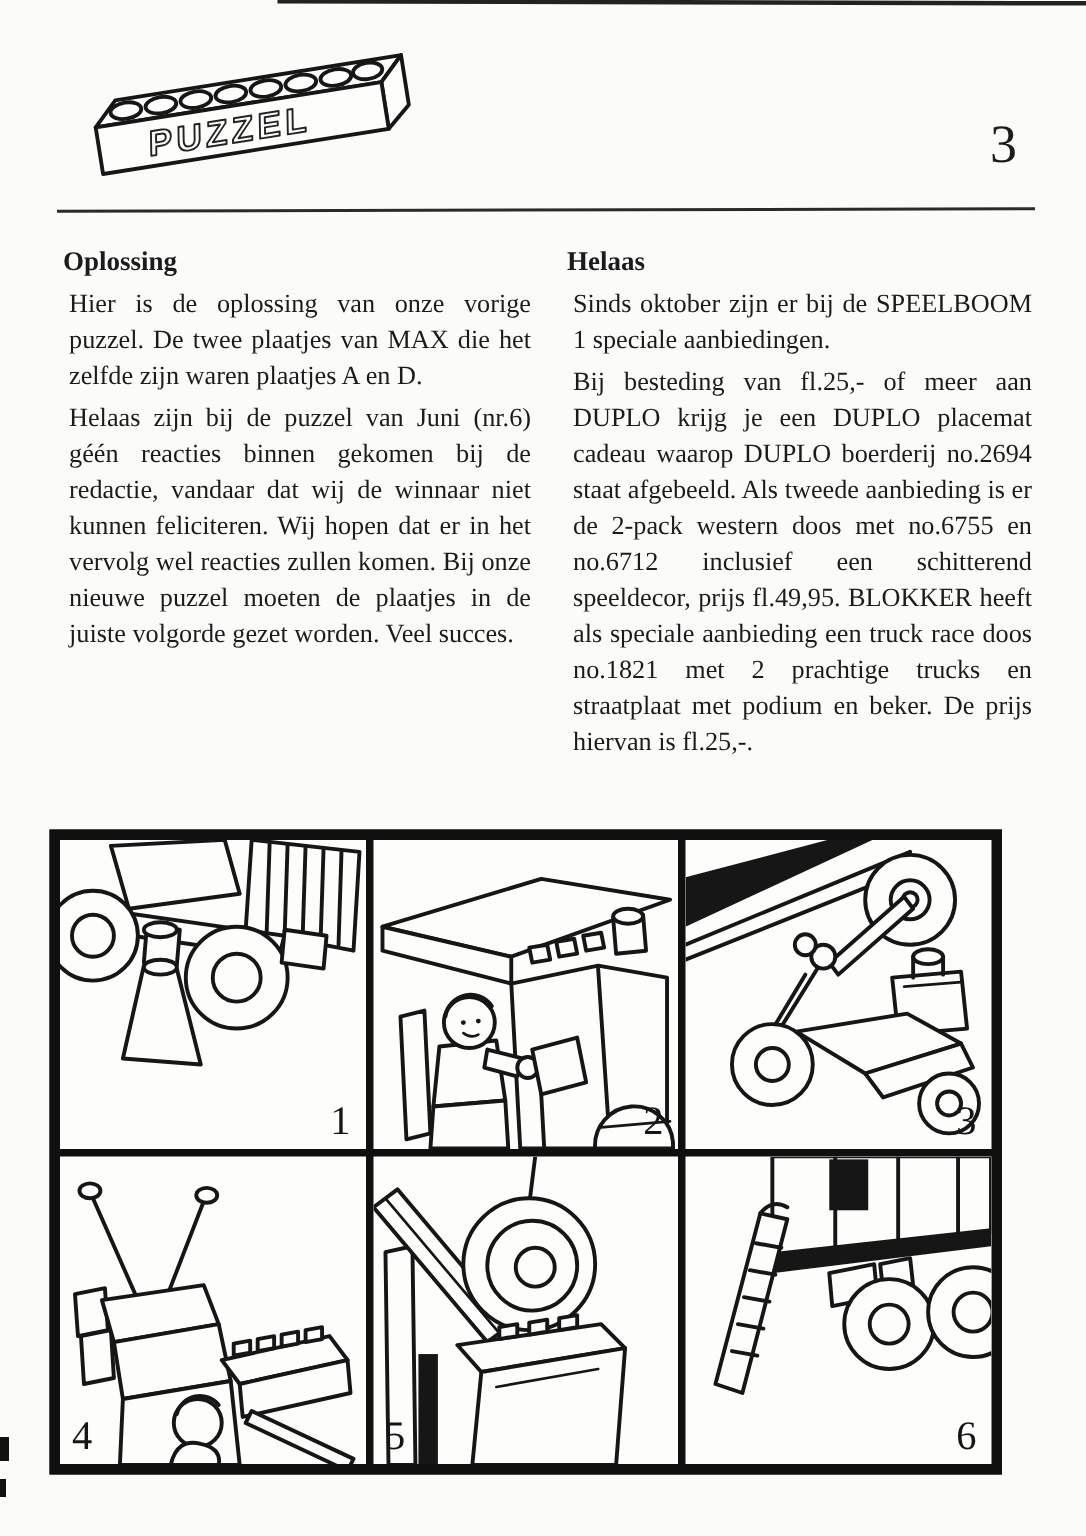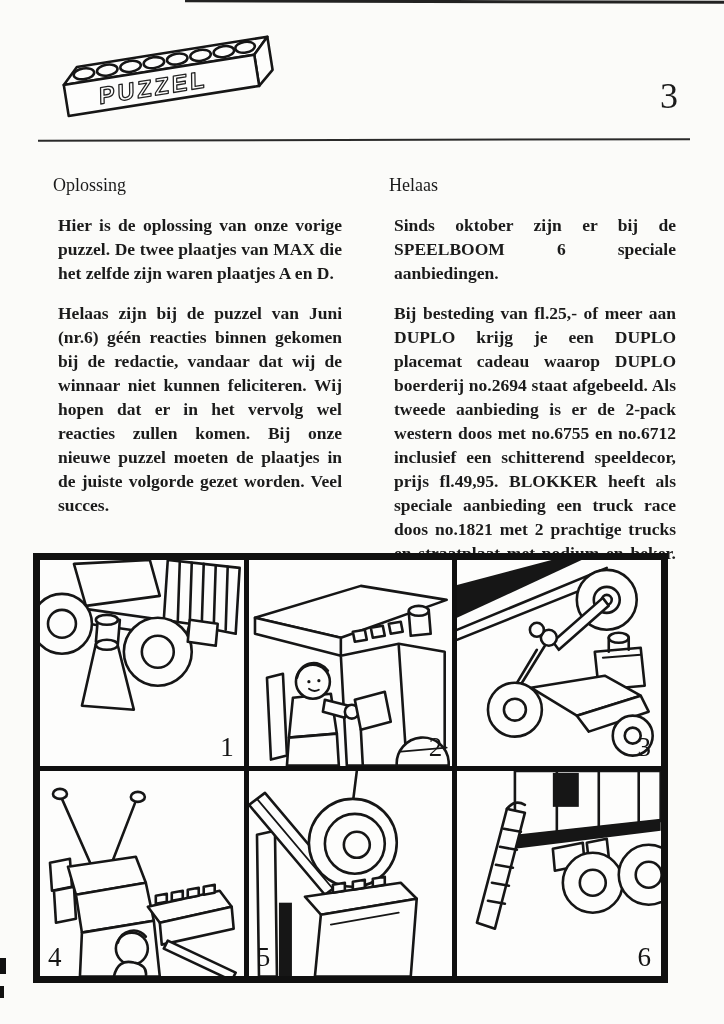--- a/index.html
+++ b/index.html
@@ -16,22 +16,22 @@
   .brick-wrap{position:absolute;left:36px;top:26px;width:244px;height:110px;}
   .brick-wrap svg{transform:rotate(-9deg);}
   .pagenum{position:absolute;right:46px;top:78px;font-size:36px;line-height:1;}
   .rule{position:absolute;left:38px;top:139px;width:652px;height:2px;background:#2a2a2a;transform:rotate(-.15deg);}
 
   
   .col{position:absolute;top:162px;font-size:17.5px;line-height:24px;text-align:justify;}
   .col-left{left:42px;width:316px;}
   .col-right{left:378px;width:314px;}
   .sec{margin:0 0 22px 0;}
-  .sec h3{margin:11px;font-size:18px;line-height:24px;font-weight:normal;}
-  .sec p{margin:16px;font-weight:bold;}
+  .sec h3{margin:0;font-size:18px;line-height:24px;font-weight:bold;}
+  .sec p{margin:4px;}
 
   
   .grid{
     position:absolute;left:33px;top:553px;width:635px;height:430px;
     box-sizing:border-box;border:7px solid #101010;background:#101010;
     display:grid;grid-template-columns:1fr 1fr 1fr;grid-template-rows:1fr 1fr;gap:5px;
   }
   .cell{position:relative;background:#fdfdfc;overflow:hidden;}
   .cell svg{display:block;width:100%;height:100%;}
   .cellnum{position:absolute;font-size:27px;line-height:1;color:#151515;}
@@ -76,21 +76,21 @@
     <div class="sec">
       <h3>Oplossing</h3>
       <p>Hier is de oplossing van onze vorige puzzel. De twee plaatjes van MAX die het zelfde zijn waren plaatjes A en D.</p>
       <p>Helaas zijn bij de puzzel van Juni (nr.6) géén reacties binnen gekomen bij de redactie, vandaar dat wij de winnaar niet kunnen feliciteren. Wij hopen dat er in het vervolg wel reacties zullen komen. Bij onze nieuwe puzzel moeten de plaatjes in de juiste volgorde gezet worden. Veel succes.</p>
     </div>
   </div>
 
   <div class="col col-right">
     <div class="sec">
       <h3>Helaas</h3>
-      <p>Sinds oktober zijn er bij de SPEELBOOM 6 speciale aanbiedingen.</p>
+      <p>Sinds oktober zijn er bij de SPEELBOOM 1 speciale aanbiedingen.</p>
       <p>Bij besteding van fl.25,- of meer aan DUPLO krijg je een DUPLO placemat cadeau waarop DUPLO boerderij no.2694 staat afgebeeld. Als tweede aanbieding is er de 2-pack western doos met no.6755 en no.6712 inclusief een schitterend speeldecor, prijs fl.49,95. BLOKKER heeft als speciale aanbieding een truck race doos no.1821 met 2 prachtige trucks en straatplaat met podium en beker. De prijs hiervan is fl.25,-.</p>
     </div>
   </div>
 
   <div class="grid">
 
     <div class="cell">
       <svg viewBox="0 0 204 206" preserveAspectRatio="xMidYMid slice" class="art">
         <polygon class="w" points="34,4 110,0 120,36 46,46"></polygon>
         <polygon class="w" points="128,0 200,8 196,74 124,60"></polygon>

